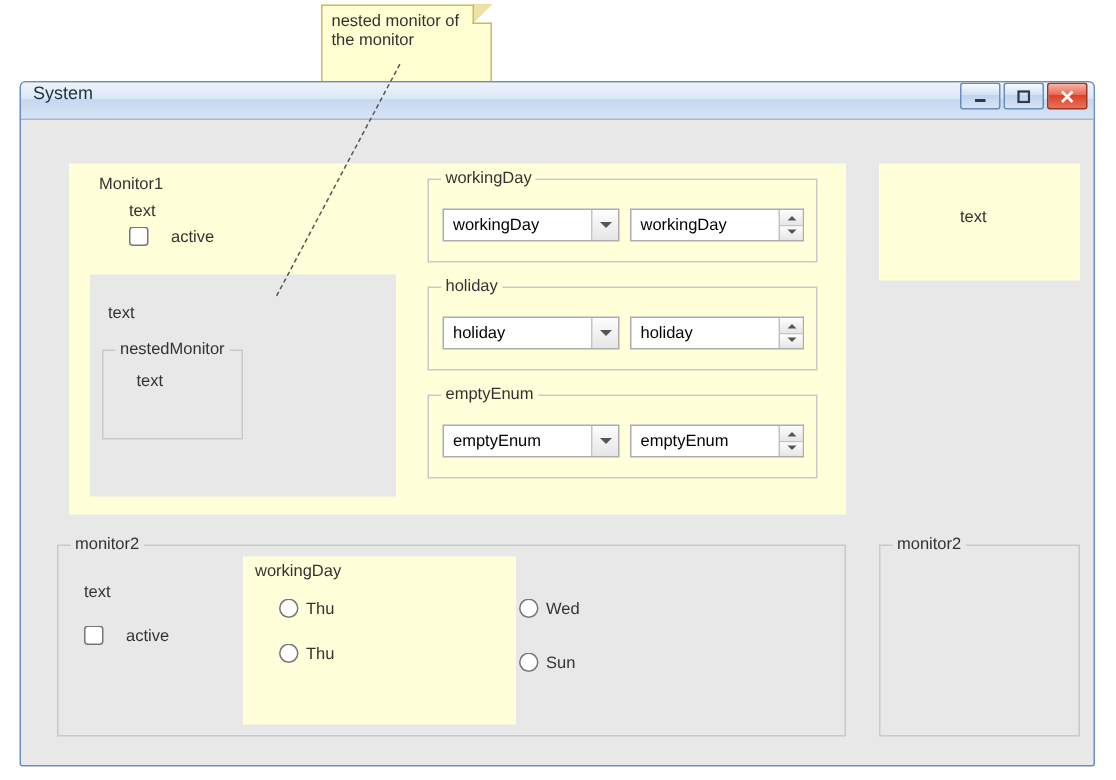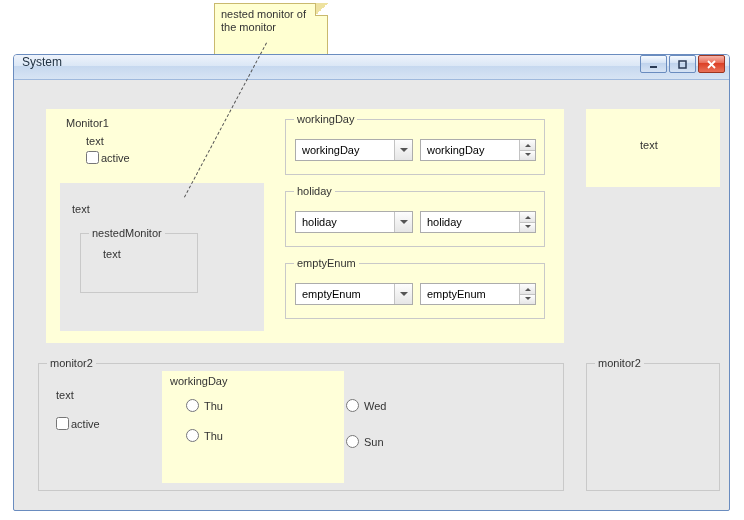--- a/index.html
+++ b/index.html
@@ -23,21 +23,21 @@
   
   .group{position:absolute;border:1px solid #c9c9c9;box-sizing:border-box}
   .group>.cap{position:absolute;top:-7px;left:8px;padding:0 3px;background:inherit;font-size:11px;color:#333}
   .group.on-grey{background:#e8e8e8}
   .group.on-grey>.cap{background:#e8e8e8}
   .group.on-yellow{background:#ffffd9}
   .group.on-yellow>.cap{background:#ffffd9}
 
   .lbl{position:absolute;font-size:11px;color:#333}
 
-  .chk{position:absolute;display:flex;align-items:center;gap:2px;font-size:11px;color:#333}
+  .chk{position:absolute;display:flex;align-items:center;gap:15px;font-size:11px;color:#333}
   .chk input{margin:0;width:13px;height:13px}
 
   
   .combo,.spin{position:absolute;height:22px;border:1px solid #acacac;background:#fff;box-sizing:border-box;display:flex;align-items:center}
   .combo{padding:0 18px 0 6px}
   .combo .arrow{position:absolute;right:0;top:0;bottom:0;width:17px;border-left:1px solid #c3c3c3;background:linear-gradient(#fdfdfd,#e6e6e6);display:flex;align-items:center;justify-content:center}
   .combo .arrow::after{content:"";border:4px solid transparent;border-top-color:#555;margin-top:3px}
   .spin{padding:0 16px 0 6px}
   .spin .btns{position:absolute;right:0;top:0;bottom:0;width:15px;border-left:1px solid #c3c3c3;display:flex;flex-direction:column}
   .spin .btns div{flex:1;background:linear-gradient(#fdfdfd,#e6e6e6);display:flex;align-items:center;justify-content:center}
@@ -86,21 +86,21 @@
 
   <div class="lbl" style="left:52px;top:62px">Monitor1</div>
   <div class="lbl" style="left:72px;top:80px">text</div>
   <label class="chk" style="left:72px;top:96px">
     <input type="checkbox" style="">
         <span>active</span>
   </label>
 
   <div style="position:absolute;left:46px;top:128px;width:204px;height:148px;background:#e8e8e8"></div>
   <div class="lbl" style="left:58px;top:148px">text</div>
-  <div class="group on-grey" style="left:66px;top:178px;width:118px;height:60px">
+  <div class="group on-grey" style="left:54px;top:178px;width:94px;height:60px">
     <span class="cap">nestedMonitor</span>
     <div class="lbl" style="left:22px;top:14px">text</div>
   </div>
 
   <div class="group on-yellow" style="left:271px;top:64px;width:260px;height:56px">
     <span class="cap">workingDay</span>
   </div>
   <div class="combo" style="left:281px;top:84px;width:118px">
     <span>workingDay</span>
         <div class="arrow"></div>

